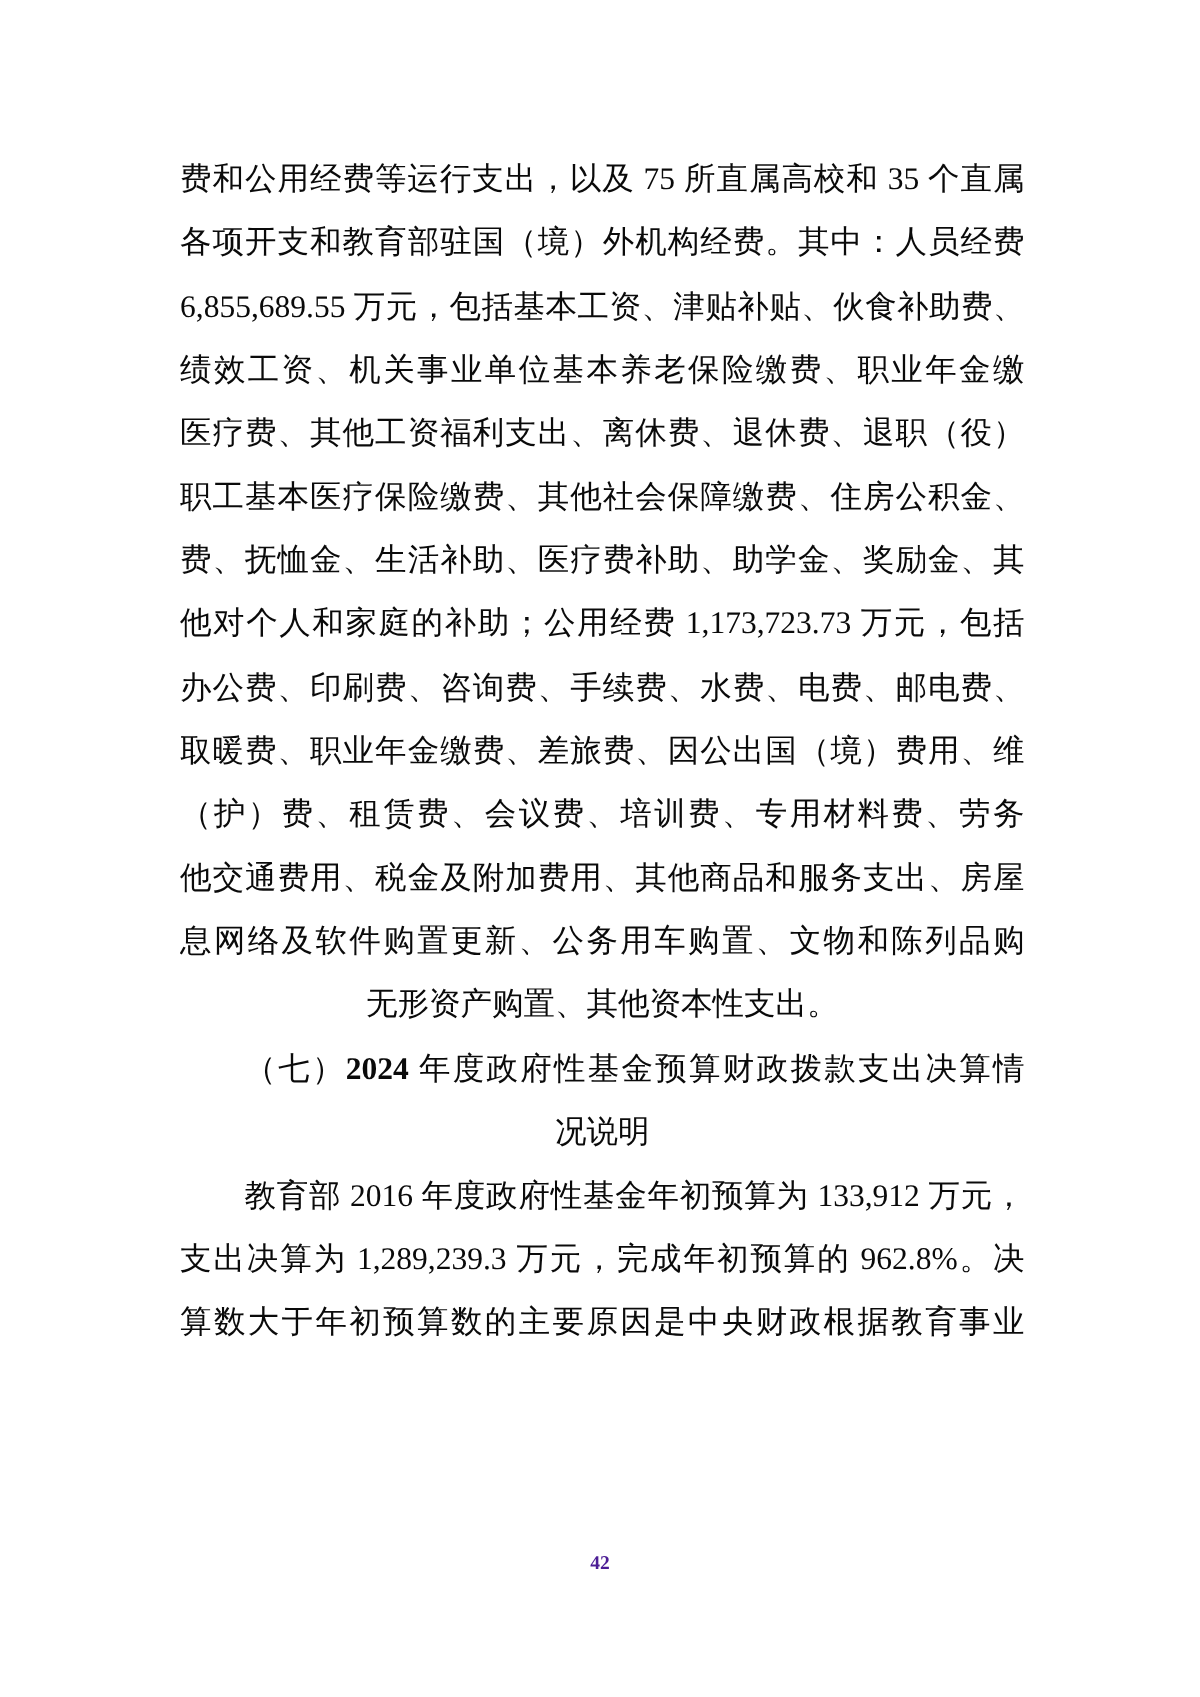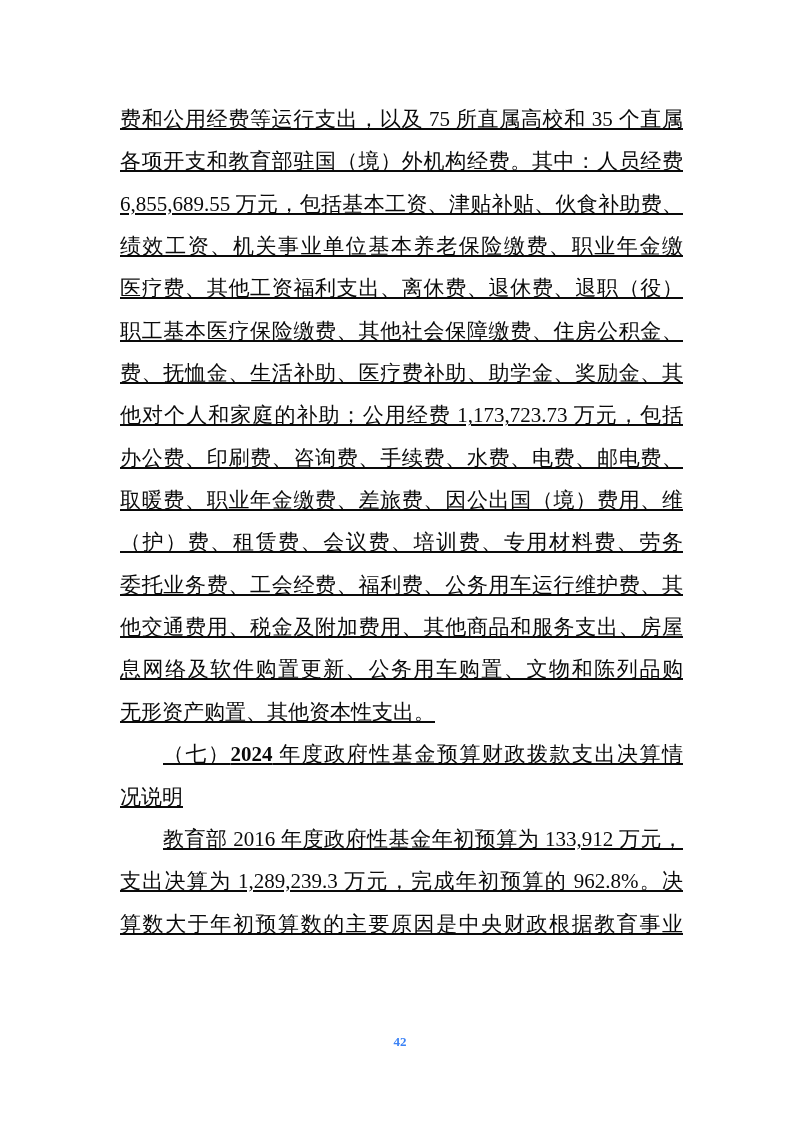--- a/index.html
+++ b/index.html
@@ -14,27 +14,26 @@
     background: #ffffff;
     color: #0a0a0a;
     font-family: "Liberation Serif", serif;
     overflow: hidden;
   }
   .text-block {
     position: absolute;
     left: 120px;
     top: 98px;
     width: 563px;
-    text-decoration: underline;
   }
   .line {
     font-size: 21px;
     height: 42.35px;
     line-height: 42.35px;
-    text-align: left;
+    text-align: center;
     white-space: normal;
     overflow: hidden;
   }
   .line.fill {
     text-align: justify;
     text-align-last: justify;
   }
   .line.indent {
     text-indent: 43px;
   }
@@ -43,40 +42,39 @@
   }
   .page-number {
     position: absolute;
     top: 1033px;
     left: 0;
     width: 100%;
     text-align: center;
     font-size: 13px;
     line-height: 18px;
     font-weight: 700;
-    color: #3b82f6;
+    color: #4c1d95;
   }
 </style>
 </head>
 <body>
 
 <div class="page">
   <div class="text-block">
       <div class="line fill"><span>费和公用经费等运行支出，以及 75 所直属高校和 35 个直属</span></div>
       <div class="line fill"><span>各项开支和教育部驻国（境）外机构经费。其中：人员经费</span></div>
       <div class="line fill"><span>6,855,689.55 万元，包括基本工资、津贴补贴、伙食补助费、</span></div>
       <div class="line fill"><span>绩效工资、机关事业单位基本养老保险缴费、职业年金缴费、</span></div>
       <div class="line fill"><span>医疗费、其他工资福利支出、离休费、退休费、退职（役）</span></div>
       <div class="line fill"><span>职工基本医疗保险缴费、其他社会保障缴费、住房公积金、</span></div>
       <div class="line fill"><span>费、抚恤金、生活补助、医疗费补助、助学金、奖励金、其</span></div>
       <div class="line fill"><span>他对个人和家庭的补助；公用经费 1,173,723.73 万元，包括</span></div>
       <div class="line fill"><span>办公费、印刷费、咨询费、手续费、水费、电费、邮电费、</span></div>
       <div class="line fill"><span>取暖费、职业年金缴费、差旅费、因公出国（境）费用、维修</span></div>
       <div class="line fill"><span>（护）费、租赁费、会议费、培训费、专用材料费、劳务费、</span></div>
-      <div class="line fill"><span>委托业务费、工会经费、福利费、公务用车运行维护费、其</span></div>
       <div class="line fill"><span>他交通费用、税金及附加费用、其他商品和服务支出、房屋</span></div>
       <div class="line fill"><span>息网络及软件购置更新、公务用车购置、文物和陈列品购置、</span></div>
       <div class="line"><span>无形资产购置、其他资本性支出。</span></div>
       <div class="line indent fill"><span>（七）</span><span class="bold">2024</span><span> 年度政府性基金预算财政拨款支出决算情</span></div>
       <div class="line"><span>况说明</span></div>
       <div class="line indent fill"><span>教育部 2016 年度政府性基金年初预算为 133,912 万元，</span></div>
       <div class="line fill"><span>支出决算为 1,289,239.3 万元，完成年初预算的 962.8%。决</span></div>
       <div class="line fill"><span>算数大于年初预算数的主要原因是中央财政根据教育事业</span></div>
     </div>
   <div class="page-number">42</div>

